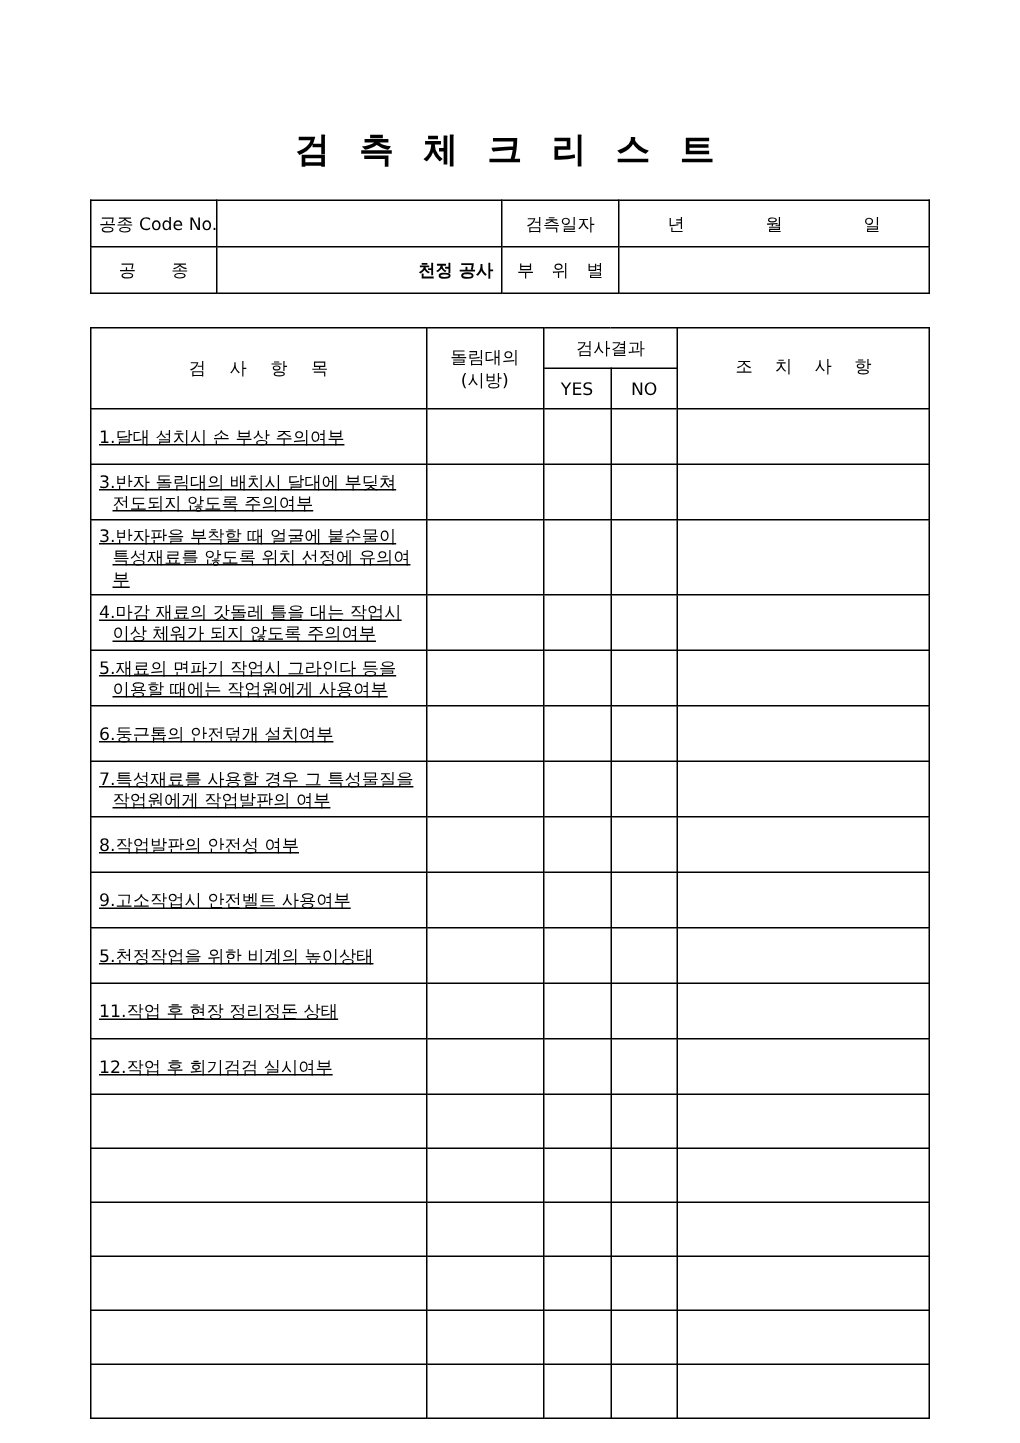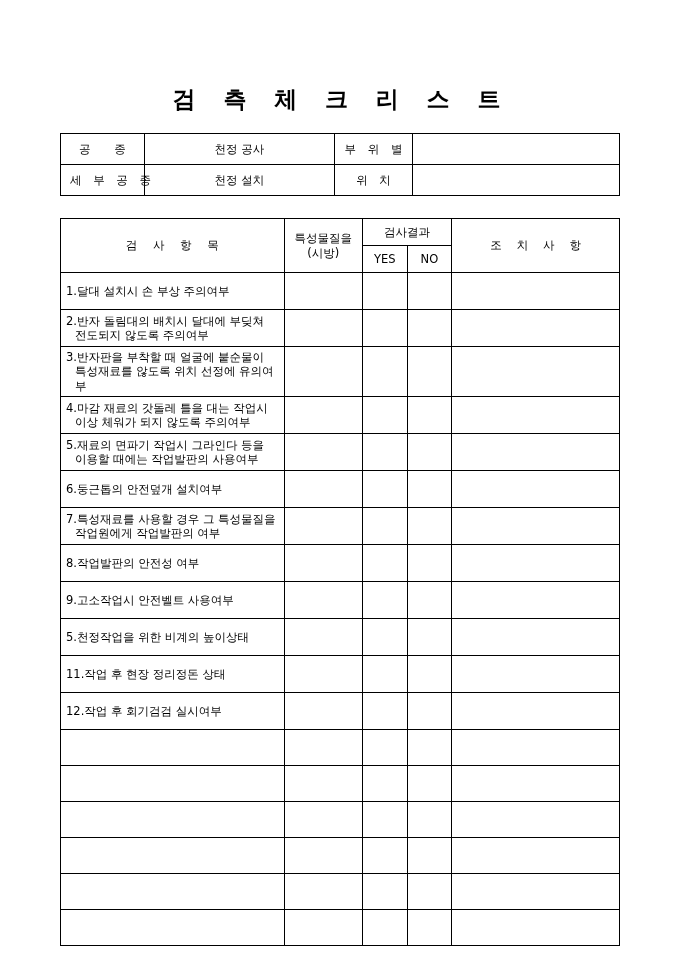--- a/index.html
+++ b/index.html
@@ -21,21 +21,21 @@
     box-sizing: border-box;
     padding: 0 60px;
   }
   .doc-title {
     text-align: center;
     font-size: 23px;
     font-weight: bold;
     letter-spacing: 7px;
     margin-top: 84px;
     margin-bottom: 18px;
-    font-family: Liberation Mono, monospace;
+    font-family: Liberation Serif, serif;
   }
   table {
     border-collapse: collapse;
     width: 100%;
     table-layout: fixed;
   }
   table.header-table td,
   table.main-table td,
   table.main-table th,
   table.sign-table td {
@@ -59,21 +59,22 @@
   .spread3 {
     letter-spacing: 10px;
     text-indent: 10px;
   }
   .spread2 {
     letter-spacing: 4px;
     text-indent: 4px;
     text-align: center;
   }
   .val-center {
-    text-align: center;
+    text-align: right;
+    font-weight: bold;
   }
   .date-cells {
     display: flex;
     justify-content: space-around;
     align-items: center;
     width: 100%;
   }
   .date-cells span {
     font-size: 11.5px;
   }
@@ -95,20 +96,21 @@
     font-family: Liberation Serif, serif;
   }
   .th-standard {
     font-size: 11.5px;
     line-height: 1.35;
   }
   .item-cell {
     font-size: 11.5px;
     padding: 4px 4px 4px 6px;
     height: 30px;
+    text-decoration: underline;
   }
   .item-cell .l2 {
     display: block;
     padding-left: 9px;
   }
   .blank-row td {
     height: 29px;
   }
 </style>
 </head>
@@ -120,88 +122,94 @@
 
   <table class="header-table">
     <colgroup>
       <col style="width:15%">
       <col style="width:34%">
       <col style="width:14%">
       <col style="width:37%">
     </colgroup>
     <tbody>
       <tr>
+        <td class="lbl">공종 Code No.</td>
+        <td class="val-center"></td>
+        <td class="lbl">검측일자</td>
+        <td>
+          <div class="date-cells">
+            <span>년</span>
+            <span>월</span>
+            <span>일</span>
+          </div>
+        </td>
+      </tr>
+      <tr>
         <td class="lbl spread3">공        종</td>
         <td class="val-center">천정 공사</td>
         <td class="lbl spread2">부 위 별</td>
-        <td></td>
-      </tr>
-      <tr>
-        <td class="lbl spread2">세 부 공 종</td>
-        <td class="val-center">천정 설치</td>
-        <td class="lbl spread2">위     치</td>
         <td></td>
       </tr>
     </tbody>
   </table>
 
   <table class="main-table">
     <colgroup>
       <col style="width:40%">
       <col style="width:14%">
       <col style="width:8%">
       <col style="width:8%">
       <col style="width:30%">
     </colgroup>
     <thead>
       <tr>
         <th class="th-item" rowspan="2">검 사 항 목</th>
         <th class="th-standard" rowspan="2">
-          <div>특성물질을</div>
+          <div>돌림대의</div>
           <div>(시방)</div>
         </th>
         <th colspan="2">검사결과</th>
         <th class="th-action" rowspan="2">조 치 사 항</th>
       </tr>
       <tr>
         <th>YES</th>
         <th>NO</th>
       </tr>
     </thead>
     <tbody>
         <tr>
           <td class="item-cell"><span>1.달대 설치시 손 부상 주의여부</span></td>
           <td></td>
           <td></td>
           <td></td>
           <td></td>
         </tr>
         <tr>
-          <td class="item-cell"><span>2.반자 돌림대의 배치시 달대에 부딪쳐</span><span class="l2">전도되지 않도록 주의여부</span></td>
+          <td class="item-cell"><span>3.반자 돌림대의 배치시 달대에 부딪쳐</span><span class="l2">전도되지 않도록 주의여부</span></td>
           <td></td>
           <td></td>
           <td></td>
           <td></td>
         </tr>
         <tr>
           <td class="item-cell"><span>3.반자판을 부착할 때 얼굴에 붙순물이</span><span class="l2">특성재료를 않도록 위치 선정에 유의여부</span></td>
           <td></td>
           <td></td>
           <td></td>
           <td></td>
         </tr>
         <tr>
           <td class="item-cell"><span>4.마감 재료의 갓돌레 틀을 대는 작업시</span><span class="l2">이상 체워가 되지 않도록 주의여부</span></td>
           <td></td>
           <td></td>
           <td></td>
           <td></td>
         </tr>
         <tr>
-          <td class="item-cell"><span>5.재료의 면파기 작업시 그라인다 등을</span><span class="l2">이용할 때에는 작업발판의 사용여부</span></td>
+          <td class="item-cell"><span>5.재료의 면파기 작업시 그라인다 등을</span><span class="l2">이용할 때에는 작업원에게 사용여부</span></td>
           <td></td>
           <td></td>
           <td></td>
           <td></td>
         </tr>
         <tr>
           <td class="item-cell"><span>6.둥근톱의 안전덮개 설치여부</span></td>
           <td></td>
           <td></td>
           <td></td>

